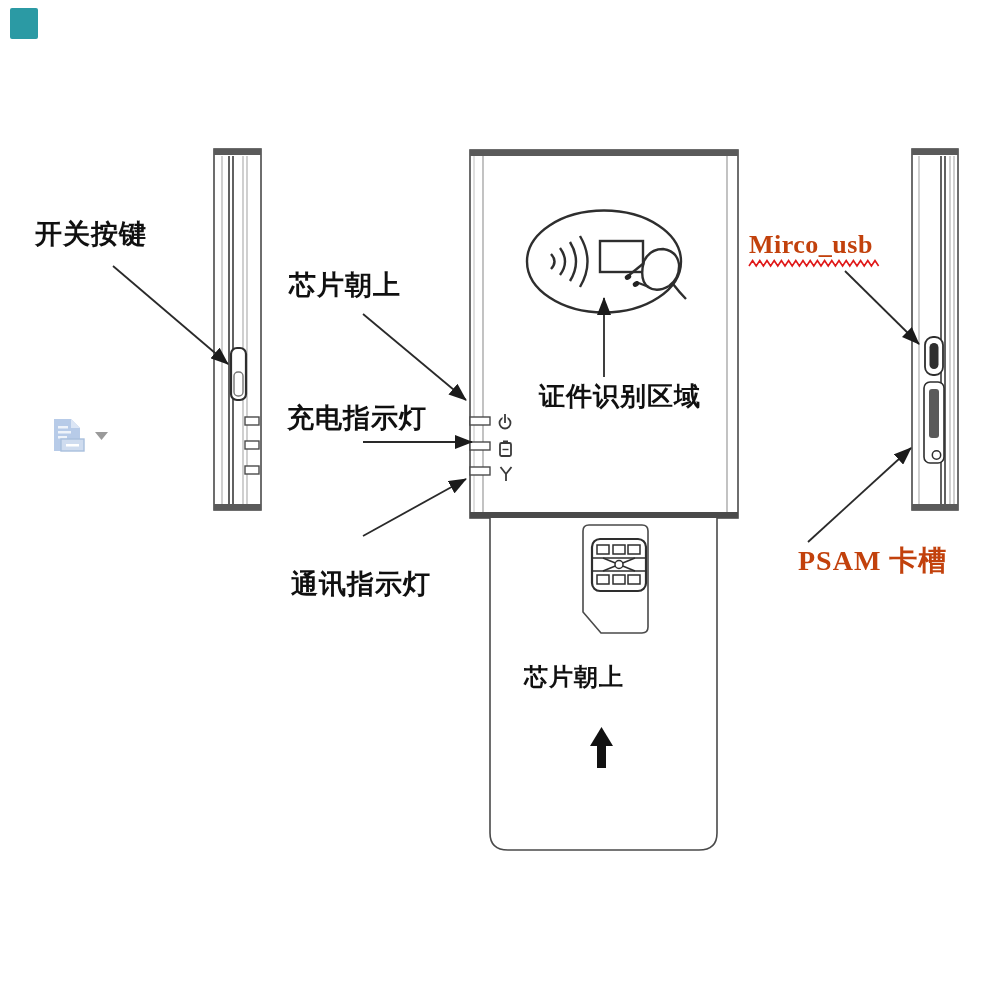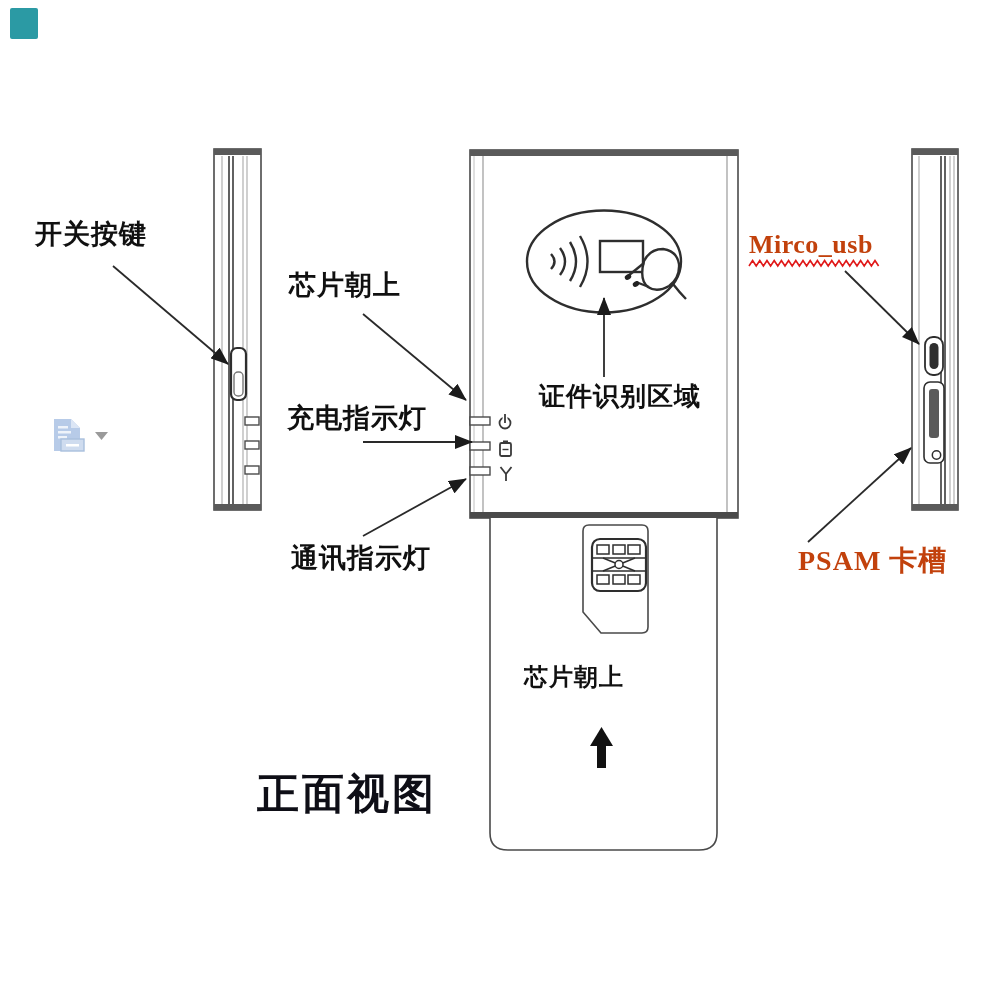--- a/index.html
+++ b/index.html
@@ -170,25 +170,24 @@
     </g>
     <path d="M95,432 L108,432 L101.5,440 Z" fill="#9a9a9a"></path>
   </svg>
 
   <div class="lbl lbl-cn" style="left:35px;top:220px;">开关按键</div>
 
   <div class="lbl lbl-cn" style="left:289px;top:271px;">芯片朝上</div>
 
   <div class="lbl lbl-cn" style="left:287px;top:404px;">充电指示灯</div>
 
-  <div class="lbl lbl-cn" style="left:291px;top:546px;font-family:Liberation Mono, monospace;">通讯指示灯</div>
+  <div class="lbl lbl-cn" style="left:291px;top:570px;">通讯指示灯</div>
 
   <div class="lbl lbl-cn lbl-id" style="left:539px;top:383px;">证件识别区域</div>
 
   <div class="lbl lbl-serif lbl-usb" style="left:749px;top:231px;">Mirco_usb</div>
 
   <div class="lbl lbl-serif lbl-psam" style="left:766px;top:546px;">PSAM 卡槽</div>
 
   <div class="lbl lbl-cn lbl-chip" style="left:524px;top:664px;text-align:right;">芯片朝上</div>
 
-  <div class="lbl lbl-serif lbl-caption" style="left:257px;top:772px;">正面视图</div>
 
 </div>
 
 </body></html>

